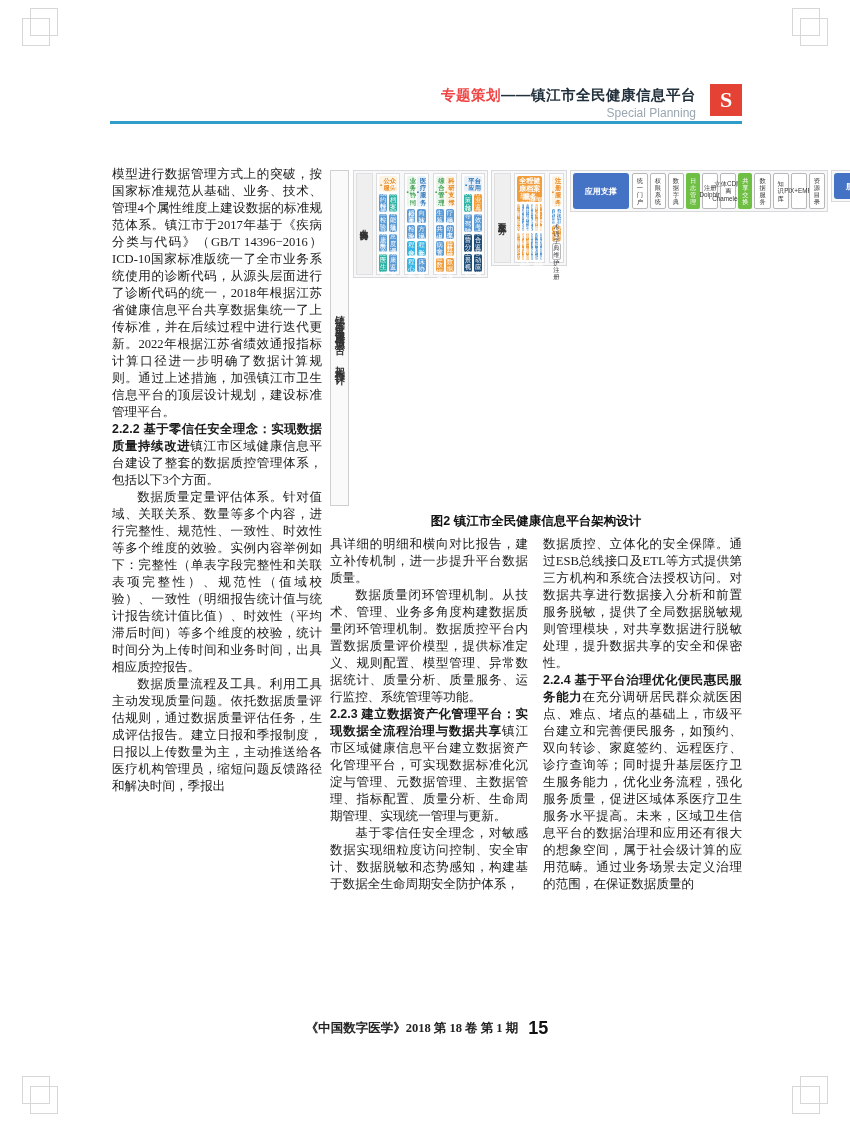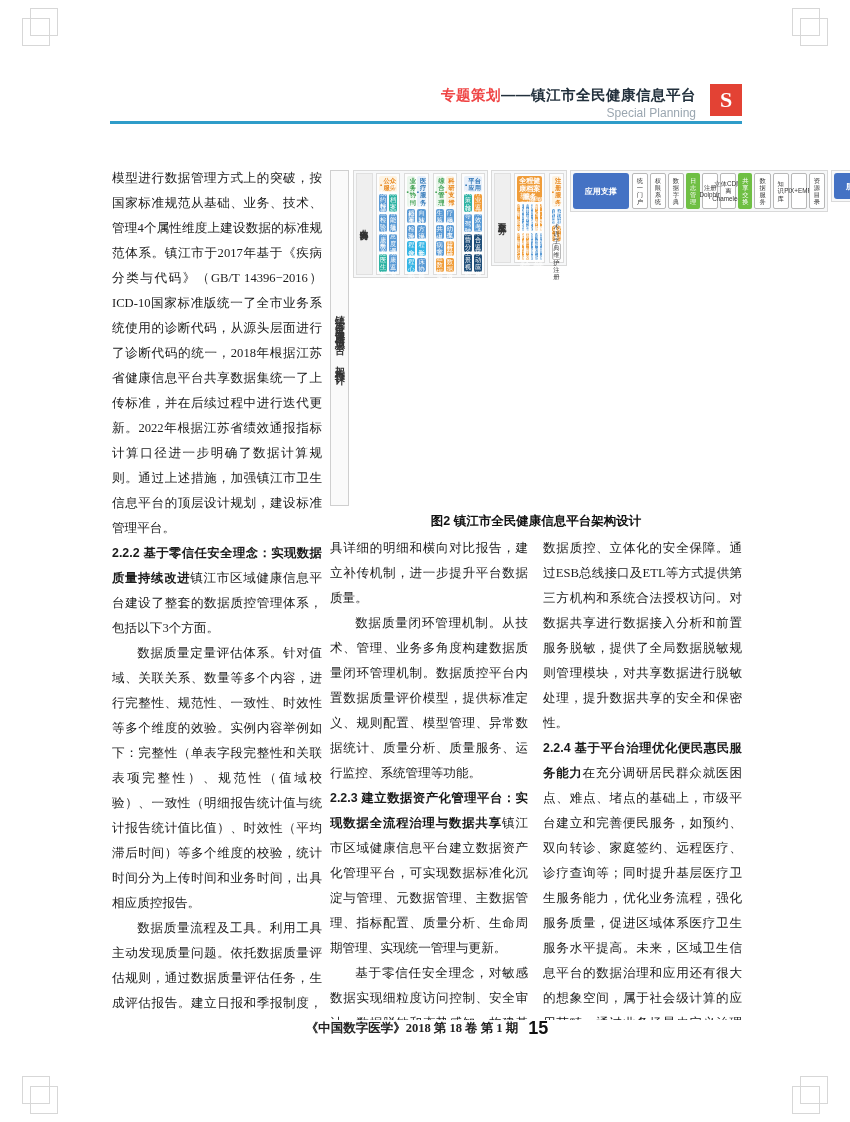--- a/index.html
+++ b/index.html
@@ -16,21 +16,21 @@
   .hdr-topic{color:#b5338a;}
   .hdr-subject{color:#22303c;}
   .hdr-line2{text-align:right;font-family:"Liberation Sans",sans-serif;color:#9aa6b0;
              font-size:12px;padding-right:46px;margin-top:1px;}
   .s-badge{position:absolute;right:0;top:-2px;width:32px;height:32px;background:#e34234;
            color:#fff;font-family:"Liberation Serif",serif;font-weight:bold;font-size:22px;
            display:flex;align-items:center;justify-content:center;}
   .hdr-rule{position:absolute;left:110px;top:121px;width:632px;height:3px;background:#2f9cc9;}
 
   
-  .tcol{position:absolute;text-align:justify;font-size:12.6px;line-height:25px;overflow:hidden;}
+  .tcol{position:absolute;text-align:justify;font-size:12.6px;line-height:17px;overflow:hidden;}
   #col-left{left:112px;top:166px;width:210px;height:852px;}
   #col-middle{left:330px;top:536px;width:198px;height:484px;}
   #col-right{left:543px;top:536px;width:199px;height:484px;}
   .para{margin:0;}
   .para.ind{text-indent:2em;}
   .hd{font-weight:bold;font-family:"Liberation Sans","DejaVu Sans",sans-serif;font-size:12.4px;}
 
   
   .fig-wrap{position:absolute;left:330px;top:170px;width:412px;}
   .fig{display:flex;gap:4px;height:336px;}

